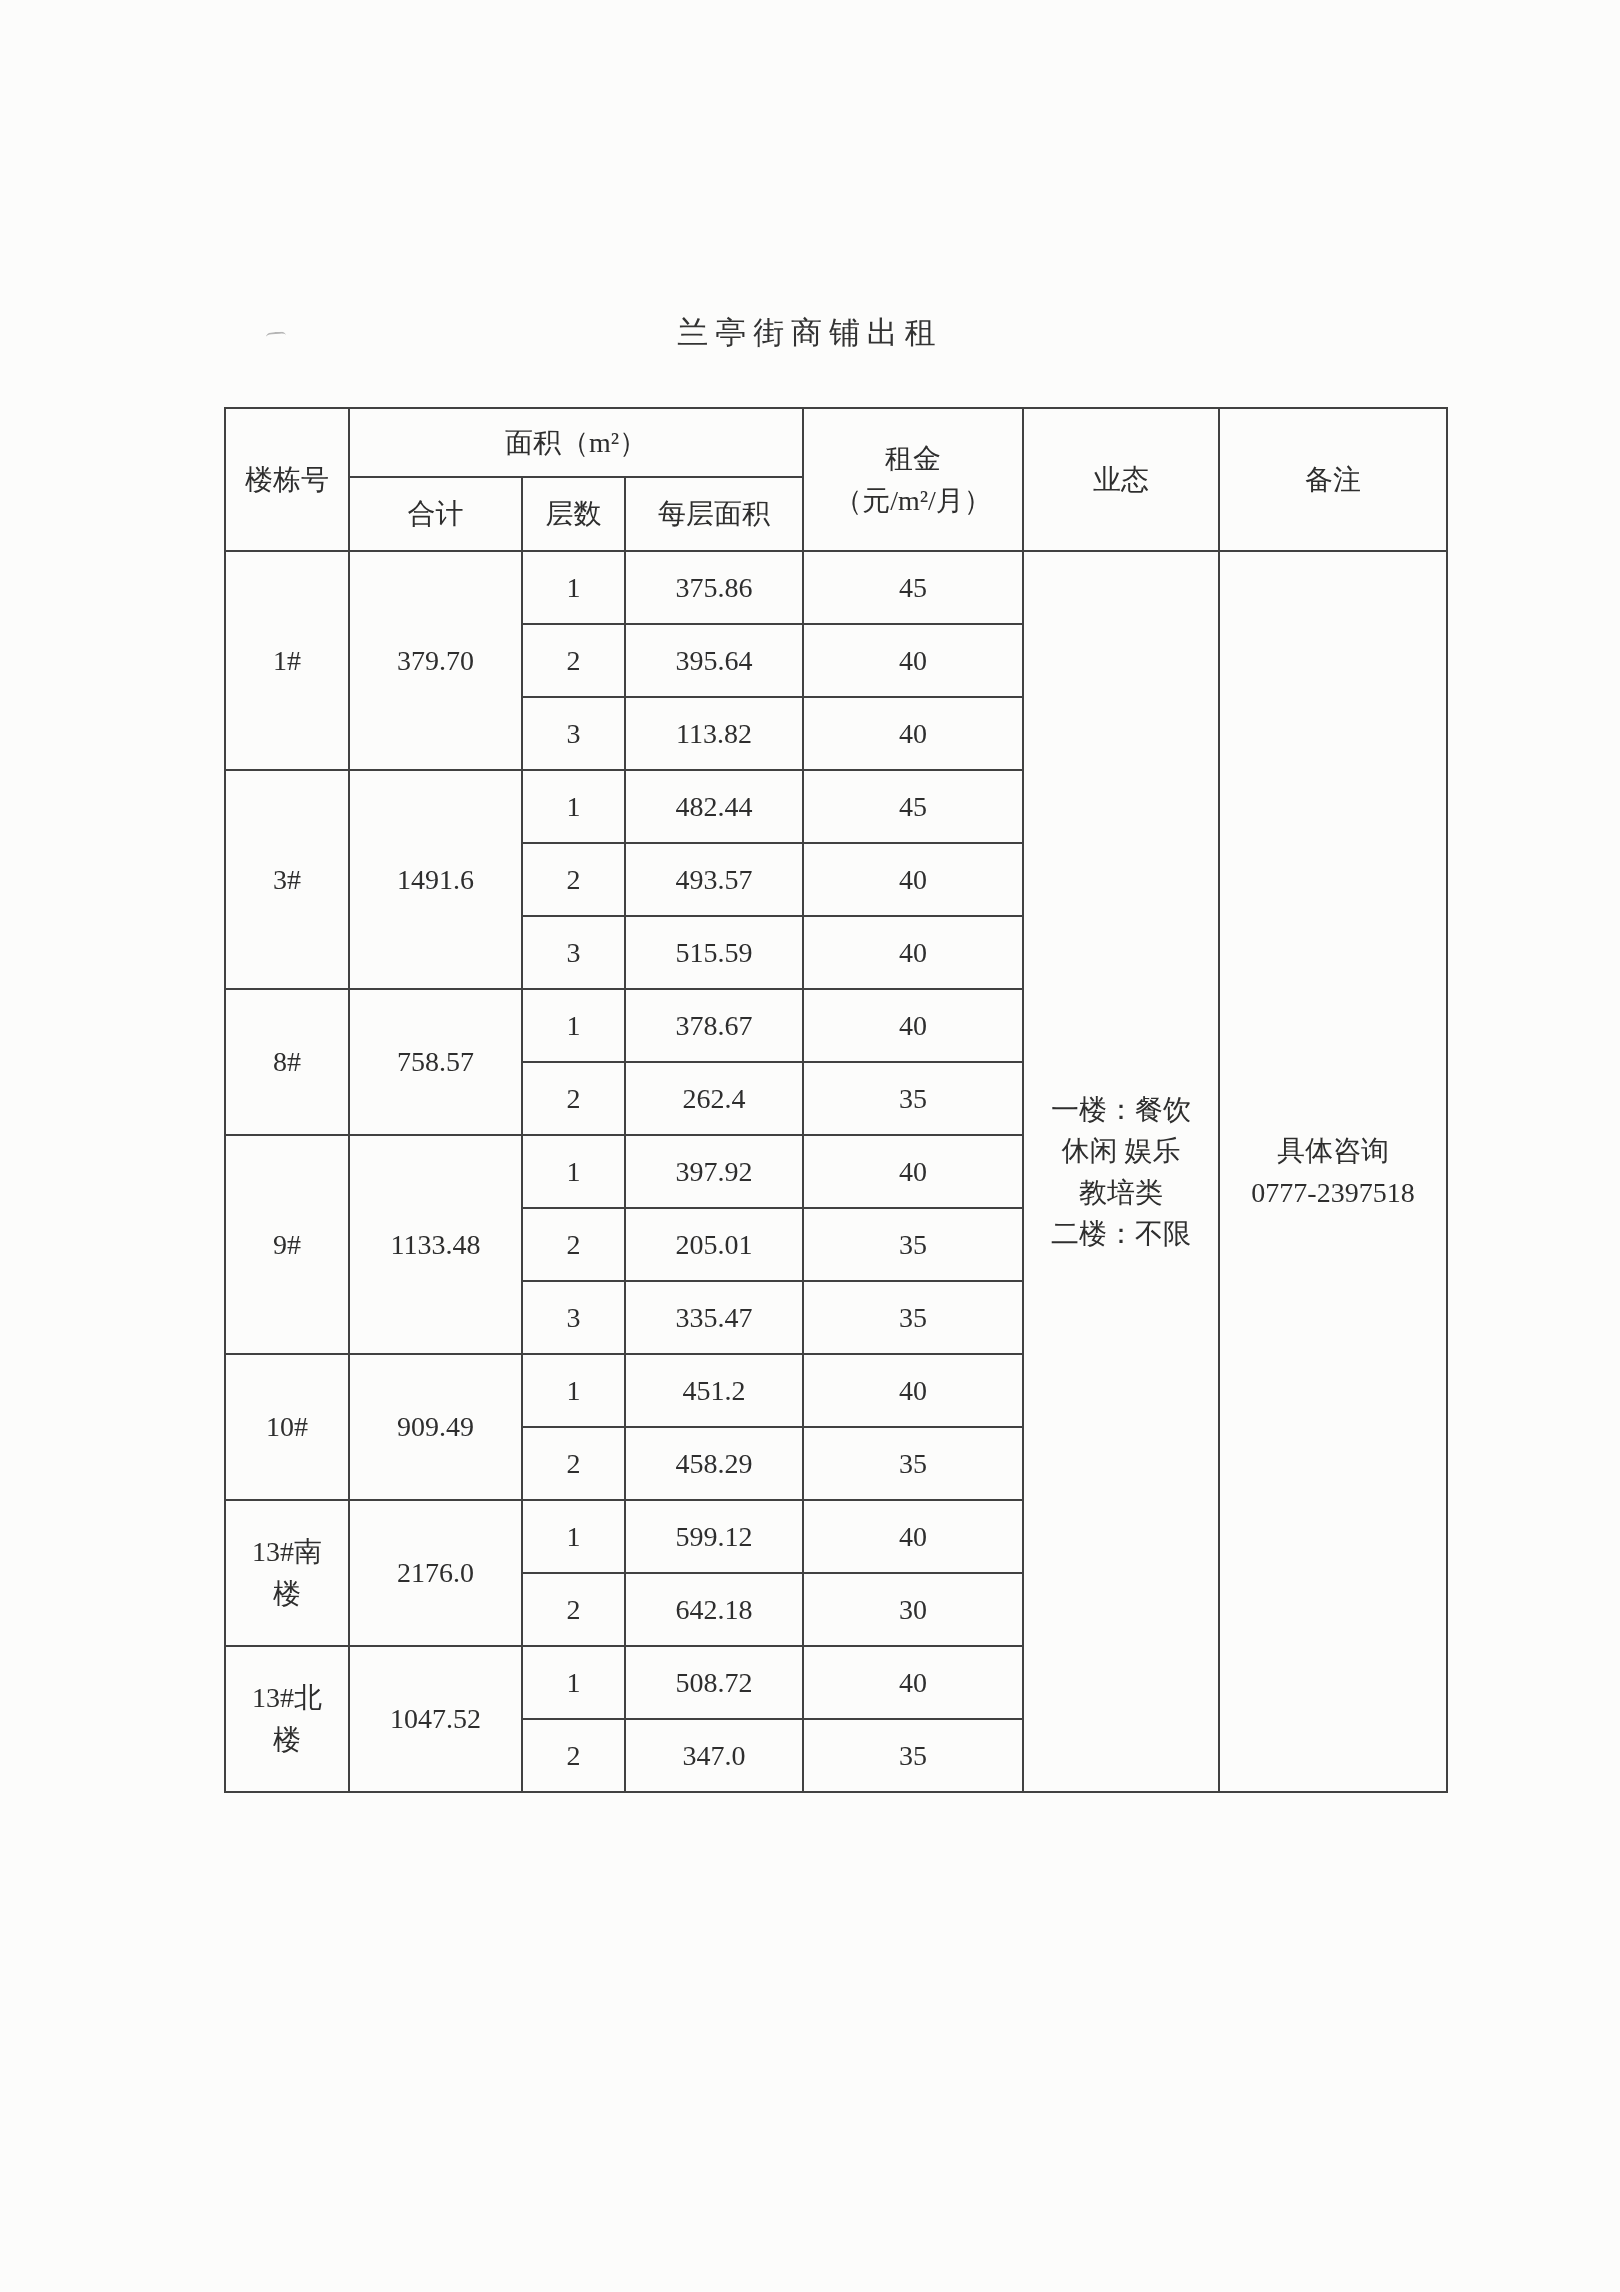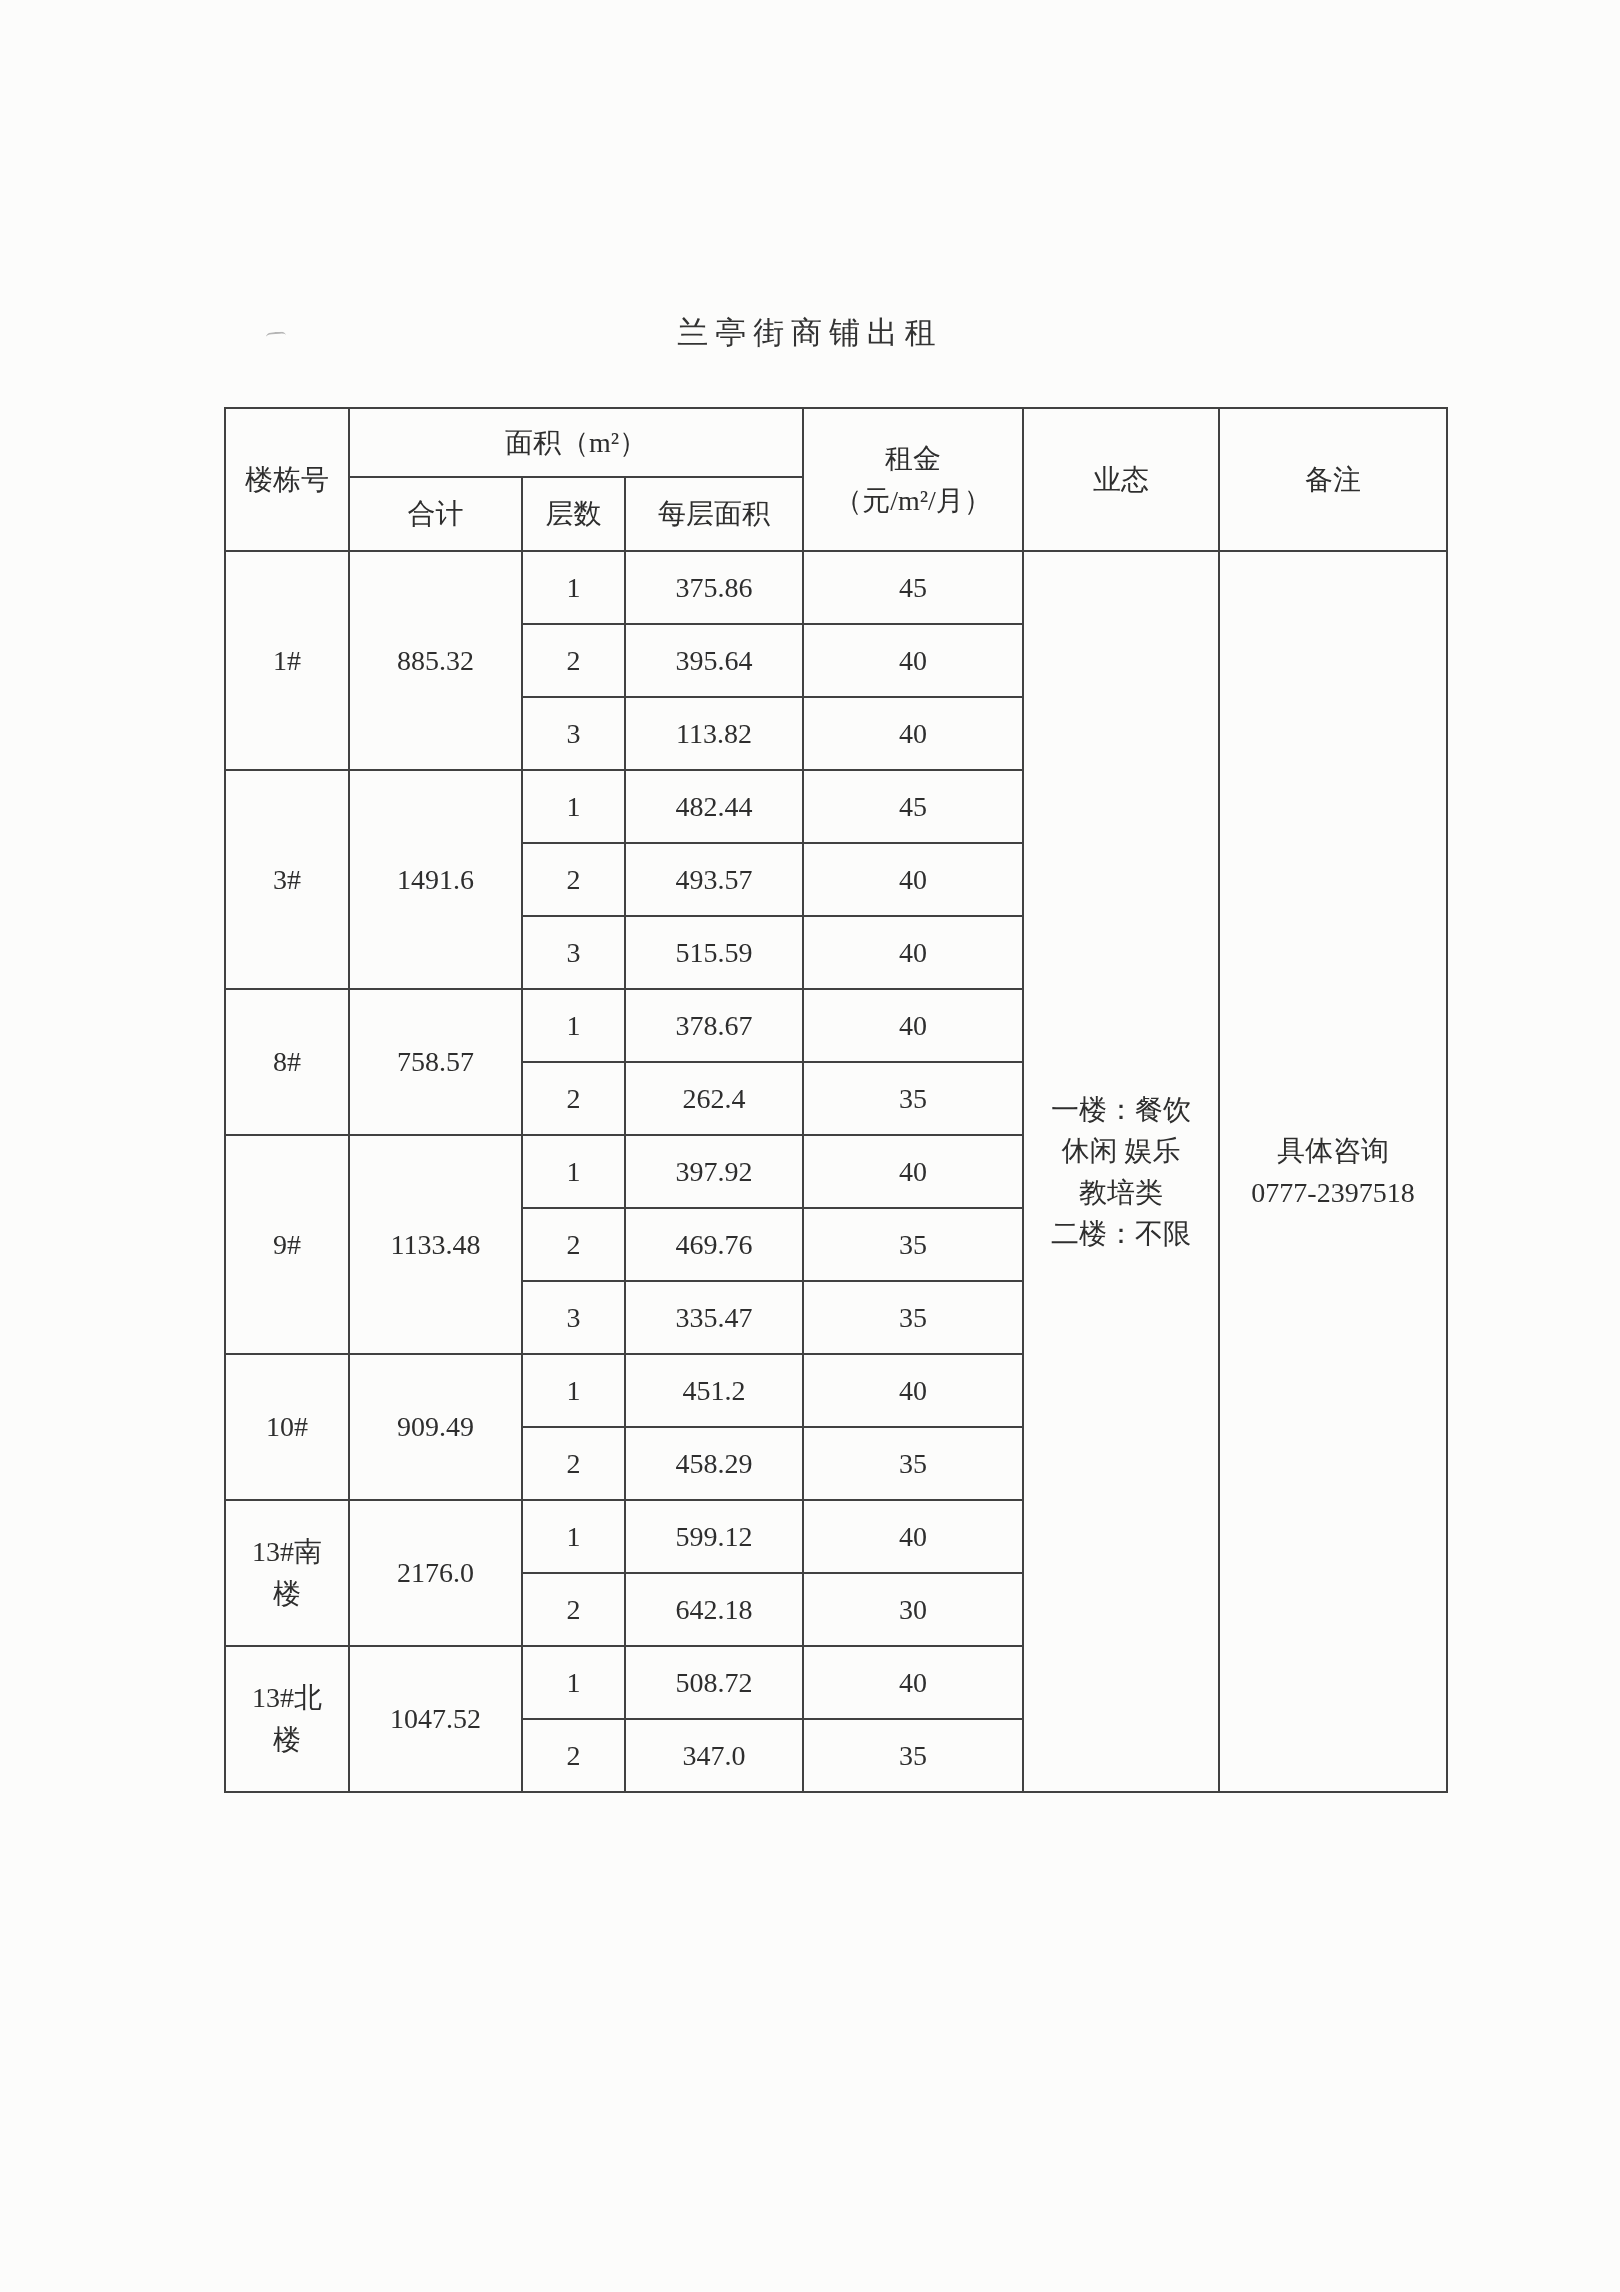--- a/index.html
+++ b/index.html
@@ -105,21 +105,21 @@
       <td rowspan="2">备注</td>
     </tr>
     <tr class="hdr-row-2">
       <td>合计</td>
       <td>层数</td>
       <td>每层面积</td>
     </tr>
 
     <tr class="data-row">
       <td rowspan="3" class="multiline">1#</td>
-      <td rowspan="3">885.32</td>
+      <td rowspan="3">379.70</td>
       <td>1</td>
       <td>375.86</td>
       <td>45</td>
       <td rowspan="17" class="business-note">一楼：餐饮
 休闲 娱乐
 教培类
 二楼：不限</td>
       <td rowspan="17" class="remarks-note">具体咨询
 0777-2397518</td>
     </tr>
@@ -167,21 +167,21 @@
 
     <tr class="data-row">
       <td rowspan="3" class="multiline">9#</td>
       <td rowspan="3">1133.48</td>
       <td>1</td>
       <td>397.92</td>
       <td>40</td>
     </tr>
     <tr class="data-row">
       <td>2</td>
-      <td>469.76</td>
+      <td>205.01</td>
       <td>35</td>
     </tr>
     <tr class="data-row">
       <td>3</td>
       <td>335.47</td>
       <td>35</td>
     </tr>
 
     <tr class="data-row">
       <td rowspan="2" class="multiline">10#</td>

